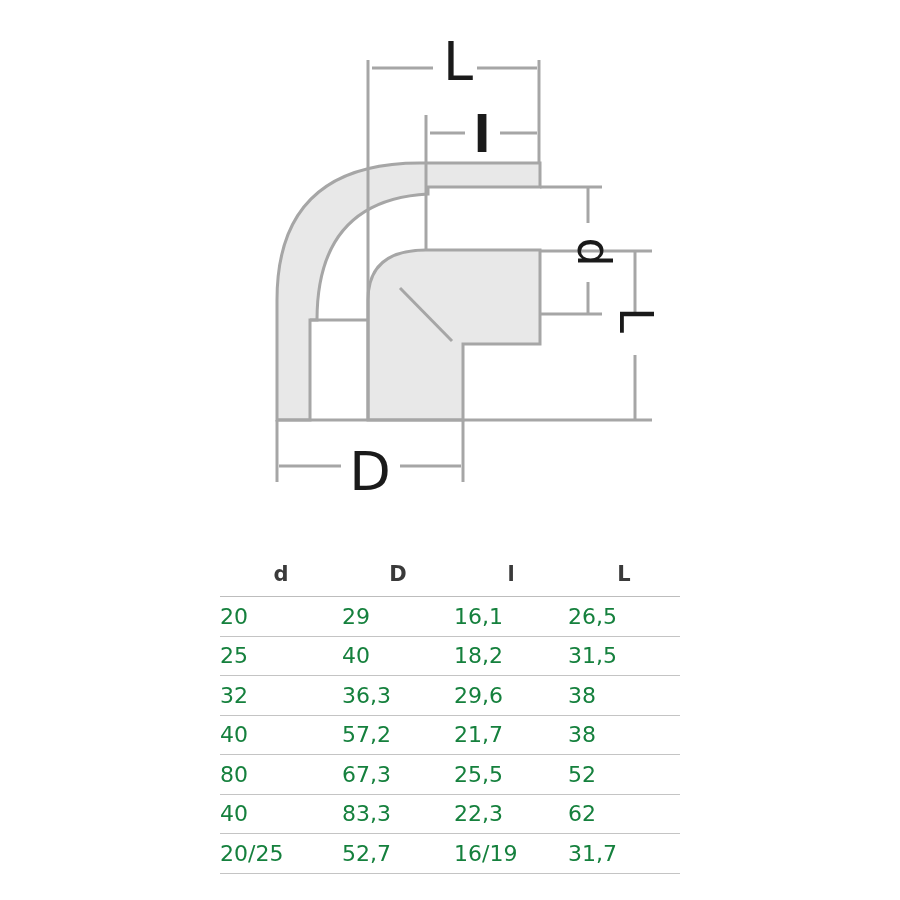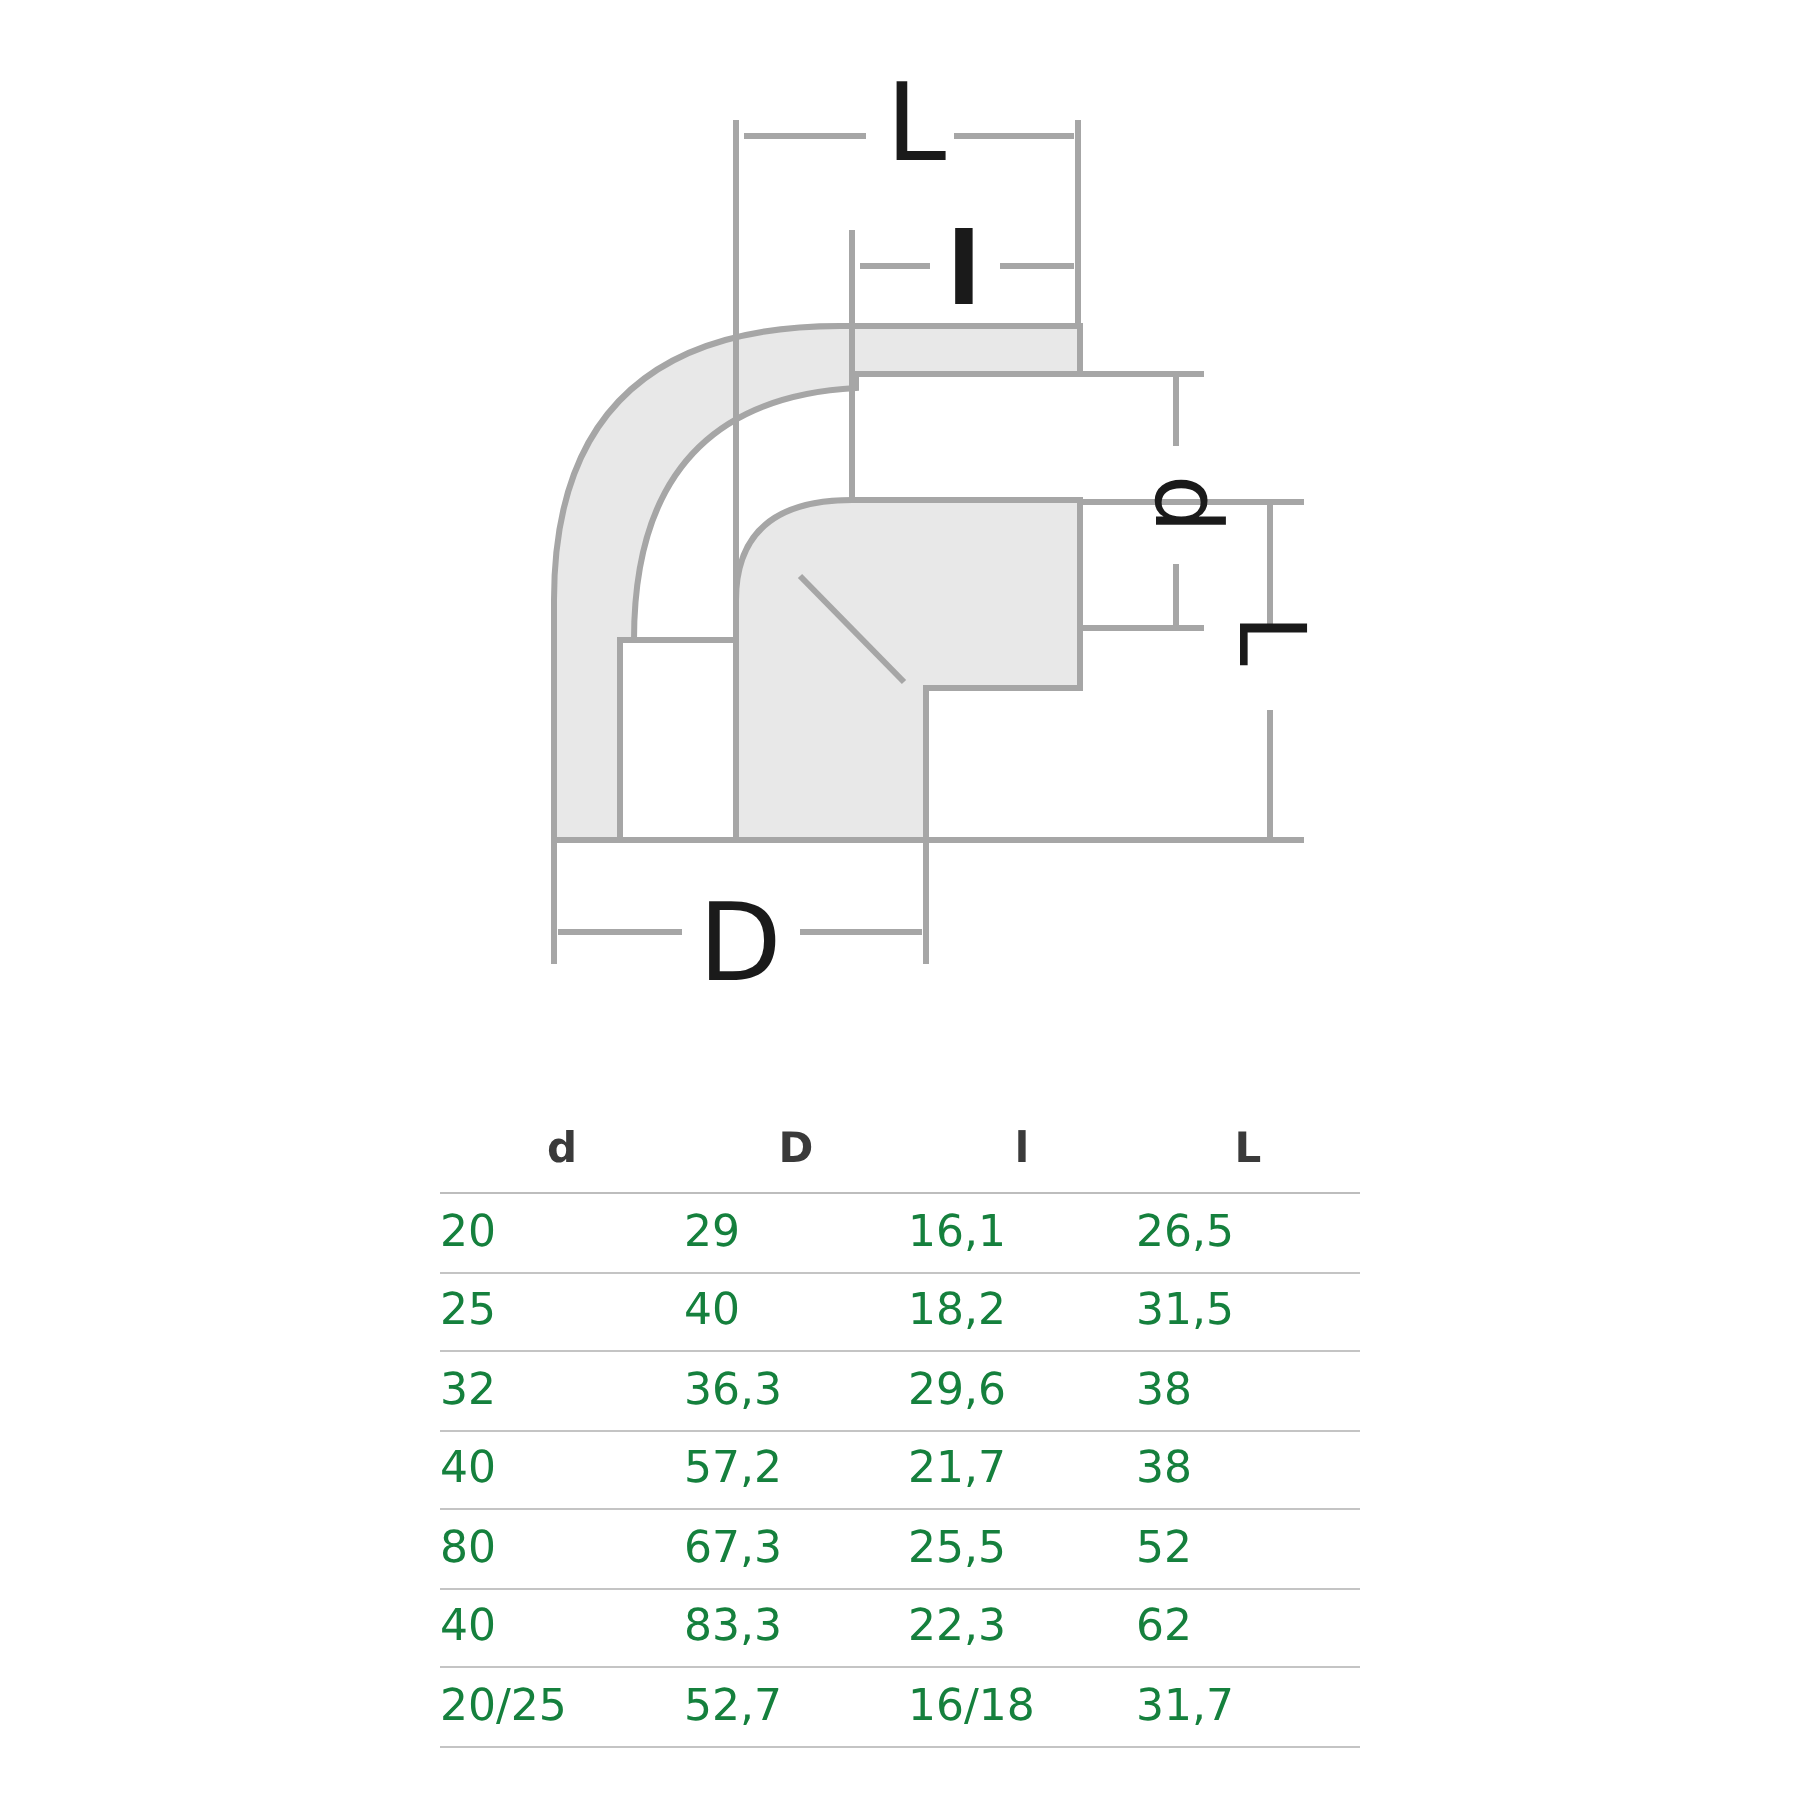--- a/index.html
+++ b/index.html
@@ -117,17 +117,17 @@
     </tr>
     <tr>
       <td>40</td>
       <td>83,3</td>
       <td>22,3</td>
       <td>62</td>
     </tr>
     <tr>
       <td>20/25</td>
       <td>52,7</td>
-      <td>16/18</td>
+      <td>16/19</td>
       <td>31,7</td>
     </tr>
   </tbody>
 </table>
 
 </body></html>

